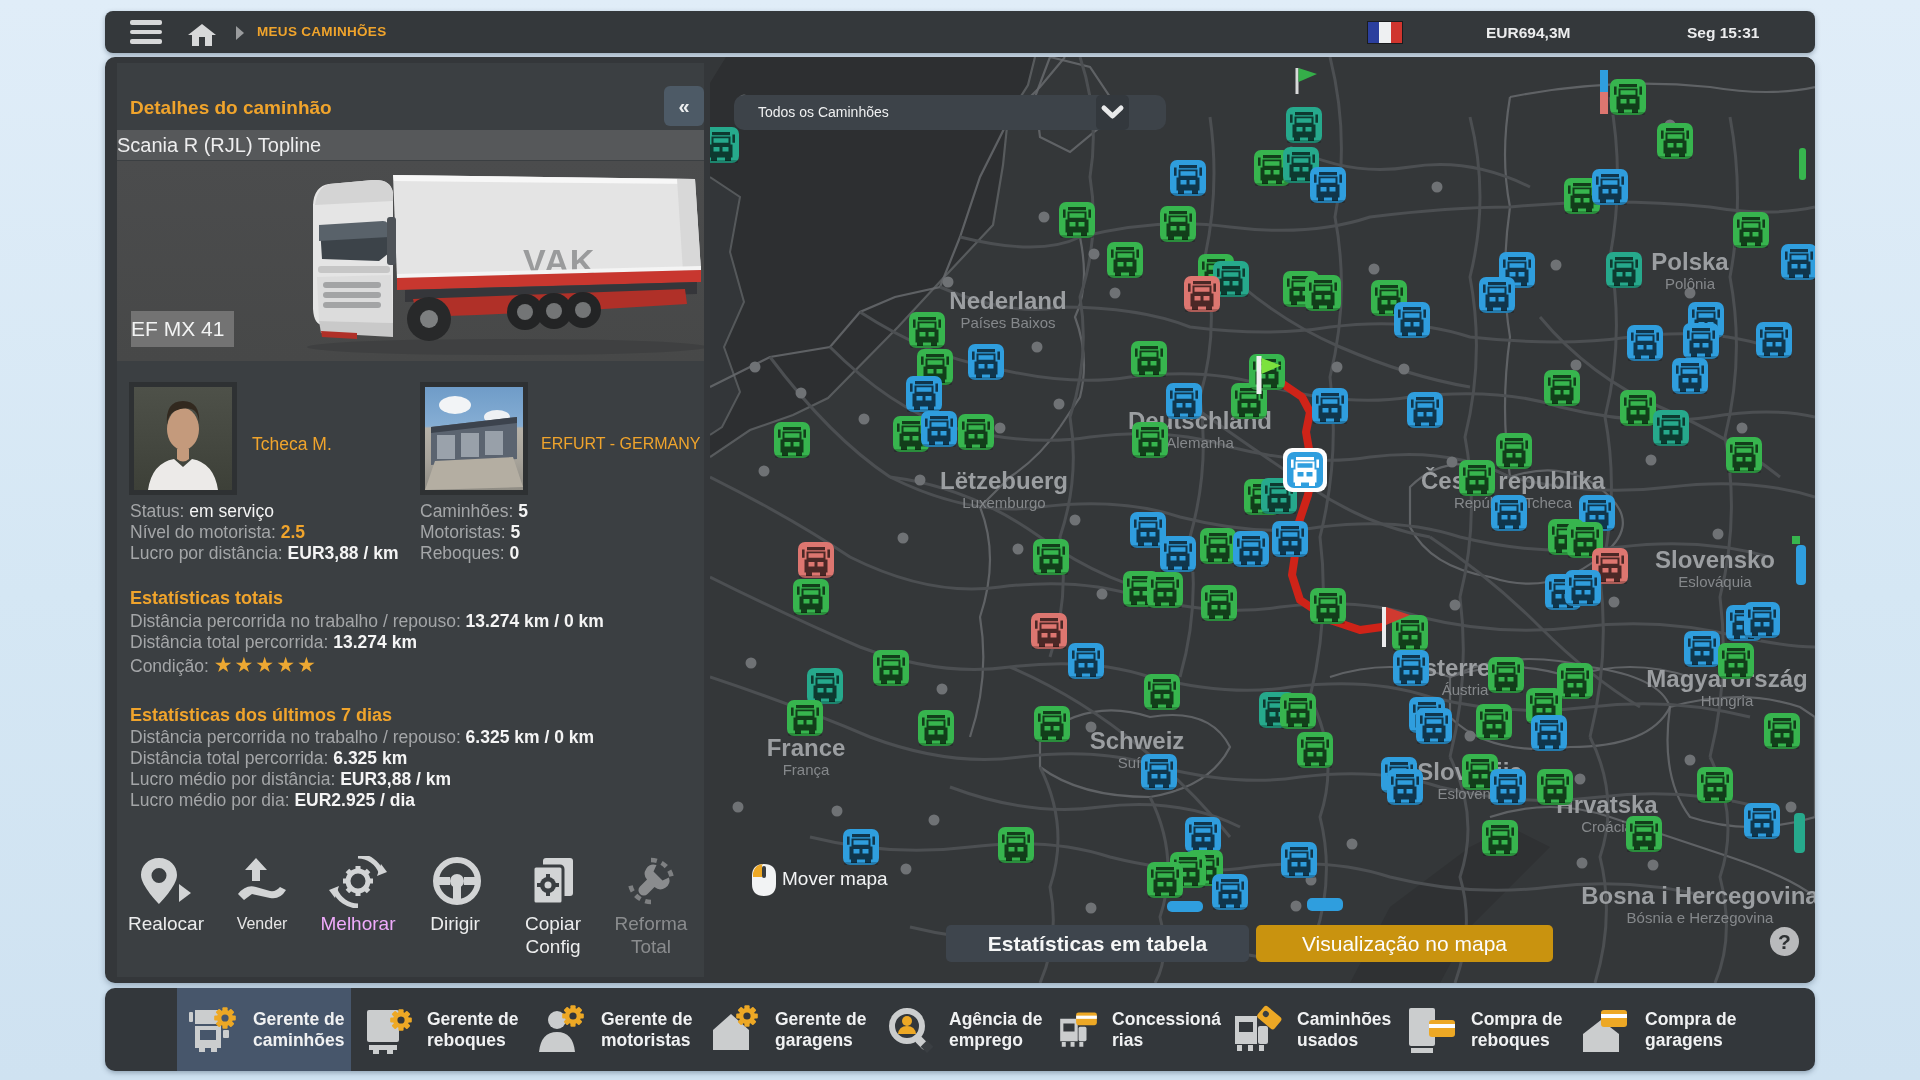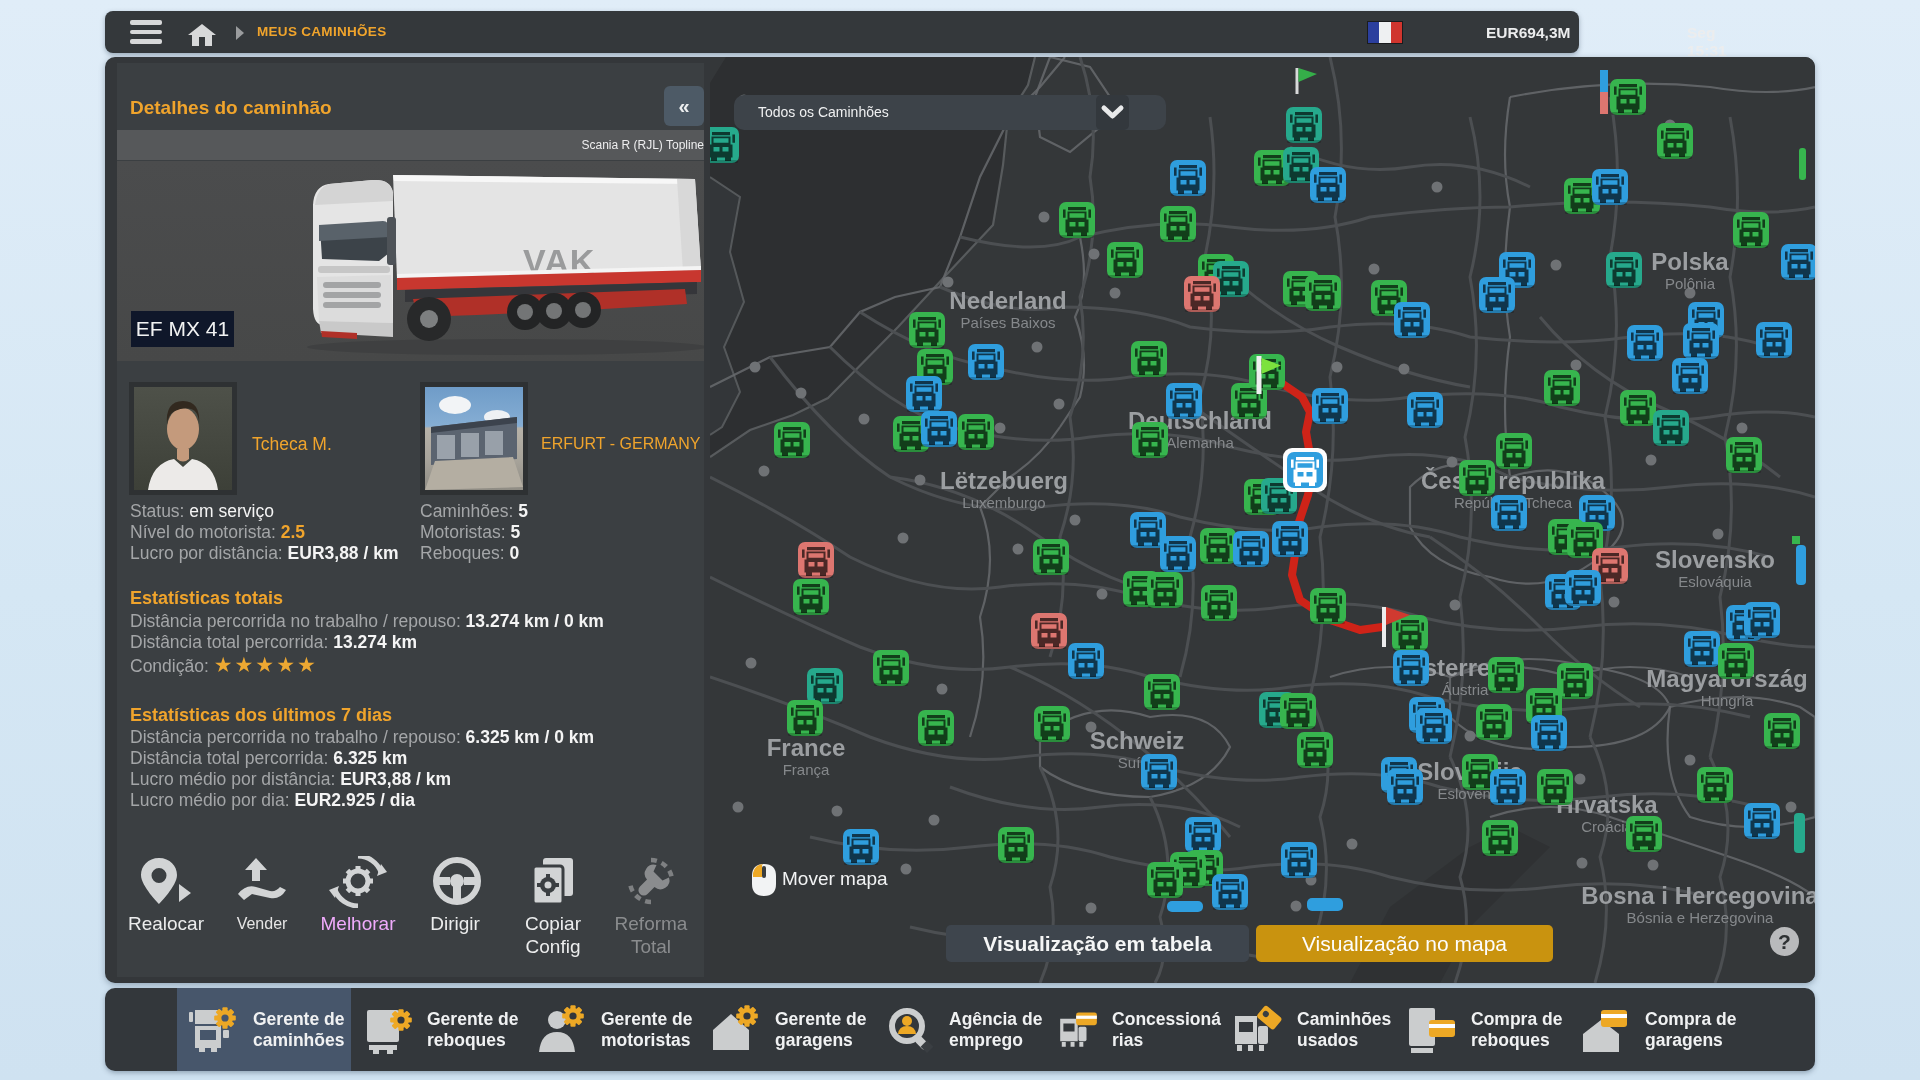--- a/index.html
+++ b/index.html
@@ -1,17 +1,17 @@
 <!DOCTYPE html>
 <html><head><meta charset="utf-8"><style>
 *{margin:0;padding:0;box-sizing:border-box}
 html,body{width:1920px;height:1080px;overflow:hidden;font-family:"Liberation Sans",sans-serif}
 body{background:linear-gradient(180deg,#e0edf8 0%,#d5e7f4 55%,#cfe2f1 100%);position:relative}
 .abs{position:absolute}
-#topbar{left:105px;top:11px;width:1474px;height:42px;background:#34383b;border-radius:8px;box-shadow:0 2px 5px rgba(70,90,110,.45)}
+#topbar{left:105px;top:11px;width:1710px;height:42px;background:#34383b;border-radius:8px;box-shadow:0 2px 5px rgba(70,90,110,.45)}
 #win{left:105px;top:57px;width:1710px;height:926px;background:#34373a;border-radius:10px;overflow:hidden;box-shadow:0 2px 6px rgba(70,90,110,.45)}
 #panel{position:absolute;left:12px;top:6px;width:587px;height:914px;background:#3b3f42}
 #navbar{left:105px;top:988px;width:1710px;height:83px;background:#33373b;border-radius:10px;overflow:hidden;box-shadow:0 2px 5px rgba(70,90,110,.45)}
 .org{color:#f0a42c}.lbl{color:#a4a6a8}.val{color:#f4f4f4;font-weight:bold}
 .row{position:absolute;font-size:17.5px;white-space:nowrap}
 .nav-item{position:absolute;top:0;height:83px;display:flex;align-items:center}
 .nav-txt{color:#f0f1f2;font-size:17.5px;font-weight:600;line-height:21px;margin-left:12px}
 </style></head><body>
 <div id="topbar" class="abs">
  <div class="abs" style="left:25px;top:9px;width:32px;height:24px">
@@ -31,21 +31,21 @@
       <div style="float:left;width:11.3px;height:21px;background:#eef0f2"></div>
       <div style="float:left;width:11.4px;height:21px;background:#d0352e"></div>
  </div>
  <div class="abs" style="left:1381px;top:13px;font-size:15.5px;font-weight:bold;color:#ecedee">EUR694,3M</div>
  <div class="abs" style="left:1582px;top:13px;font-size:15.5px;font-weight:bold;color:#ecedee">Seg 15:31</div>
 </div>
 <div id="win" class="abs">
 <div id="panel">
  <div class="abs org" style="left:13px;top:34px;font-size:19px;font-weight:bold">Detalhes do caminhão</div>
  <div class="abs" style="left:547px;top:23px;width:40px;height:40px;background:#4d5a66;border-radius:6px;text-align:center;line-height:40px;color:#eceeef;font-size:20px;font-weight:bold">«</div>
- <div class="abs" style="left:0;top:67px;width:587px;height:30px;background:#56585a;color:#ededee;font-size:12px;text-align:right;line-height:30px">Scania R (RJL) Topline</div>
+ <div class="abs" style="left:0;top:67px;width:587px;height:30px;background:#56585a;color:#ededee;font-size:20px;text-align:left;line-height:30px">Scania R (RJL) Topline</div>
  <div class="abs" style="left:0;top:98px;width:587px;height:200px;background:linear-gradient(180deg,#4b4c4d,#474848)">
 <svg width="587" height="200" viewBox="0 0 587 200" style="position:absolute;left:0;top:0">
  <ellipse cx="390" cy="186" rx="200" ry="8" fill="#3f4041"></ellipse>
  <path d="M276 14 L578 18 L584 110 L280 118 Z" fill="#e4e4e4"></path>
  <path d="M276 14 L578 18 L577 23 L277 20 Z" fill="#f7f7f7"></path>
  <path d="M560 18 L578 18 L584 110 L566 111 Z" fill="#d8d8d8"></path>
  <text x="406" y="112" font-size="34" font-weight="bold" fill="#9a9b9c" font-family="Liberation Sans" letter-spacing="1">VAK</text>
  <path d="M280 113 L584 105 L584 109 L280 117 Z" fill="#f4f4f4"></path>
  <path d="M280 117 L584 109 L584 121 L280 129 Z" fill="#c8372f"></path>
  <path d="M288 129 L580 121 L580 133 L288 141 Z" fill="#35363a"></path>
@@ -65,21 +65,21 @@
  <rect x="206" y="121" width="58" height="6" rx="3" fill="#a3a4a5"></rect>
  <rect x="206" y="131" width="58" height="6" rx="3" fill="#a3a4a5"></rect>
  <rect x="206" y="141" width="58" height="6" rx="3" fill="#a3a4a5"></rect>
  <rect x="270" y="56" width="9" height="48" rx="3" fill="#4e5358"></rect>
  <circle cx="312" cy="158" r="22" fill="#28292a"></circle>
           <circle cx="312" cy="158" r="9" fill="#7d7f80"></circle>
  <path d="M202 160 L276 162 L276 176 L204 172 Z" fill="#c9c9c9"></path>
  <path d="M204 170 L240 172 L240 178 L205 176 Z" fill="#b03028"></path>
 </svg>
 </div>
-<div class="abs" style="left:14px;top:248px;width:103px;height:36px;background:#0f172a;color:#f2f3f3;font-size:21px;text-align:center;line-height:36px">EF MX 41</div>
+<div class="abs" style="left:14px;top:248px;width:103px;height:36px;background:#737373;color:#f2f3f3;font-size:21px;text-align:left;line-height:36px">EF MX 41</div>
 <div class="abs" style="left:12px;top:319px;width:108px;height:113px;background:#2e3133;padding:5px">
   <div style="width:98px;height:103px;background:linear-gradient(180deg,#4e5149,#3d4038);position:relative;overflow:hidden">
     <ellipse></ellipse>
     <svg width="98" height="103">
             <ellipse cx="49" cy="42" rx="16" ry="21" fill="#c49a7c"></ellipse>
             <path d="M33 38 Q31 14 49 14 Q67 14 65 38 Q65 24 57 22 Q49 20 41 24 Q34 27 33 38Z" fill="#32291f"></path>
             <path d="M14 103 Q18 76 40 72 L49 80 L58 72 Q80 76 84 103 Z" fill="#eceae8"></path>
             <path d="M43 62 L55 62 L55 72 Q49 77 43 72 Z" fill="#c49a7c"></path>
           </svg>
   </div>
@@ -454,21 +454,21 @@
  <svg width="33" height="35" viewBox="0 0 33 35">
         <path d="M8 13 L16.5 21 L25 13" fill="none" stroke="#e8e9ea" stroke-width="5" stroke-linecap="round" stroke-linejoin="round"></path>
       </svg></div>
 <div class="abs" style="left:646px;top:806px;width:26px;height:34px">
  <svg width="26" height="34" viewBox="0 0 26 34">
   <path d="M1 13 Q1 1 13 1 Q25 1 25 13 L25 21 Q25 33 13 33 Q1 33 1 21 Z" fill="#f2f3f4"></path>
   <path d="M13 1 Q4 1 2 10 L2 14 L11 14 L11 1 Z" fill="#eda825"></path>
   <rect x="11" y="3" width="4" height="12" rx="2" fill="#3a3d40"></rect>
  </svg></div>
 <div class="abs" style="left:677px;top:811px;color:#f2f3f4;font-size:19px">Mover mapa</div>
-<div class="abs" style="left:841px;top:868px;width:303px;height:37px;background:#3e454d;border-radius:5px;color:#f5f6f6;font-size:21px;font-weight:bold;text-align:center;line-height:37px">Visualização em tabela</div>
+<div class="abs" style="left:841px;top:868px;width:303px;height:37px;background:#3e454d;border-radius:5px;color:#f5f6f6;font-size:21px;font-weight:bold;text-align:center;line-height:37px">Estatísticas em tabela</div>
 <div class="abs" style="left:1151px;top:868px;width:297px;height:37px;background:#c9930f;border-radius:5px;color:#fdfdfd;font-size:21px;font-weight:normal;text-align:center;line-height:37px">Visualização no mapa</div>
 <div class="abs" style="left:1665px;top:870px;width:29px;height:29px;background:#b9babc;border-radius:50%;color:#2e3133;font-size:21px;font-weight:bold;text-align:center;line-height:29px">?</div>
 </div>
 <div id="navbar" class="abs">
 <div class="nav-item" style="left:72px;width:174px;background:#47566b;padding-left:10px">
       <svg width="54" height="52" viewBox="0 0 54 52">
         <g fill="#cbcdce">
           <rect x="2" y="8" width="4" height="10" rx="1"></rect>
           <path d="M8 6 L34 6 L34 20 L8 20 Z M8 22 L34 22 L34 44 L30 44 L30 48 L24 48 L24 44 L18 44 L18 48 L12 48 L12 44 L8 44 Z" fill-rule="evenodd"></path>
           <rect x="13" y="26" width="16" height="10" fill="#47566b"></rect>

